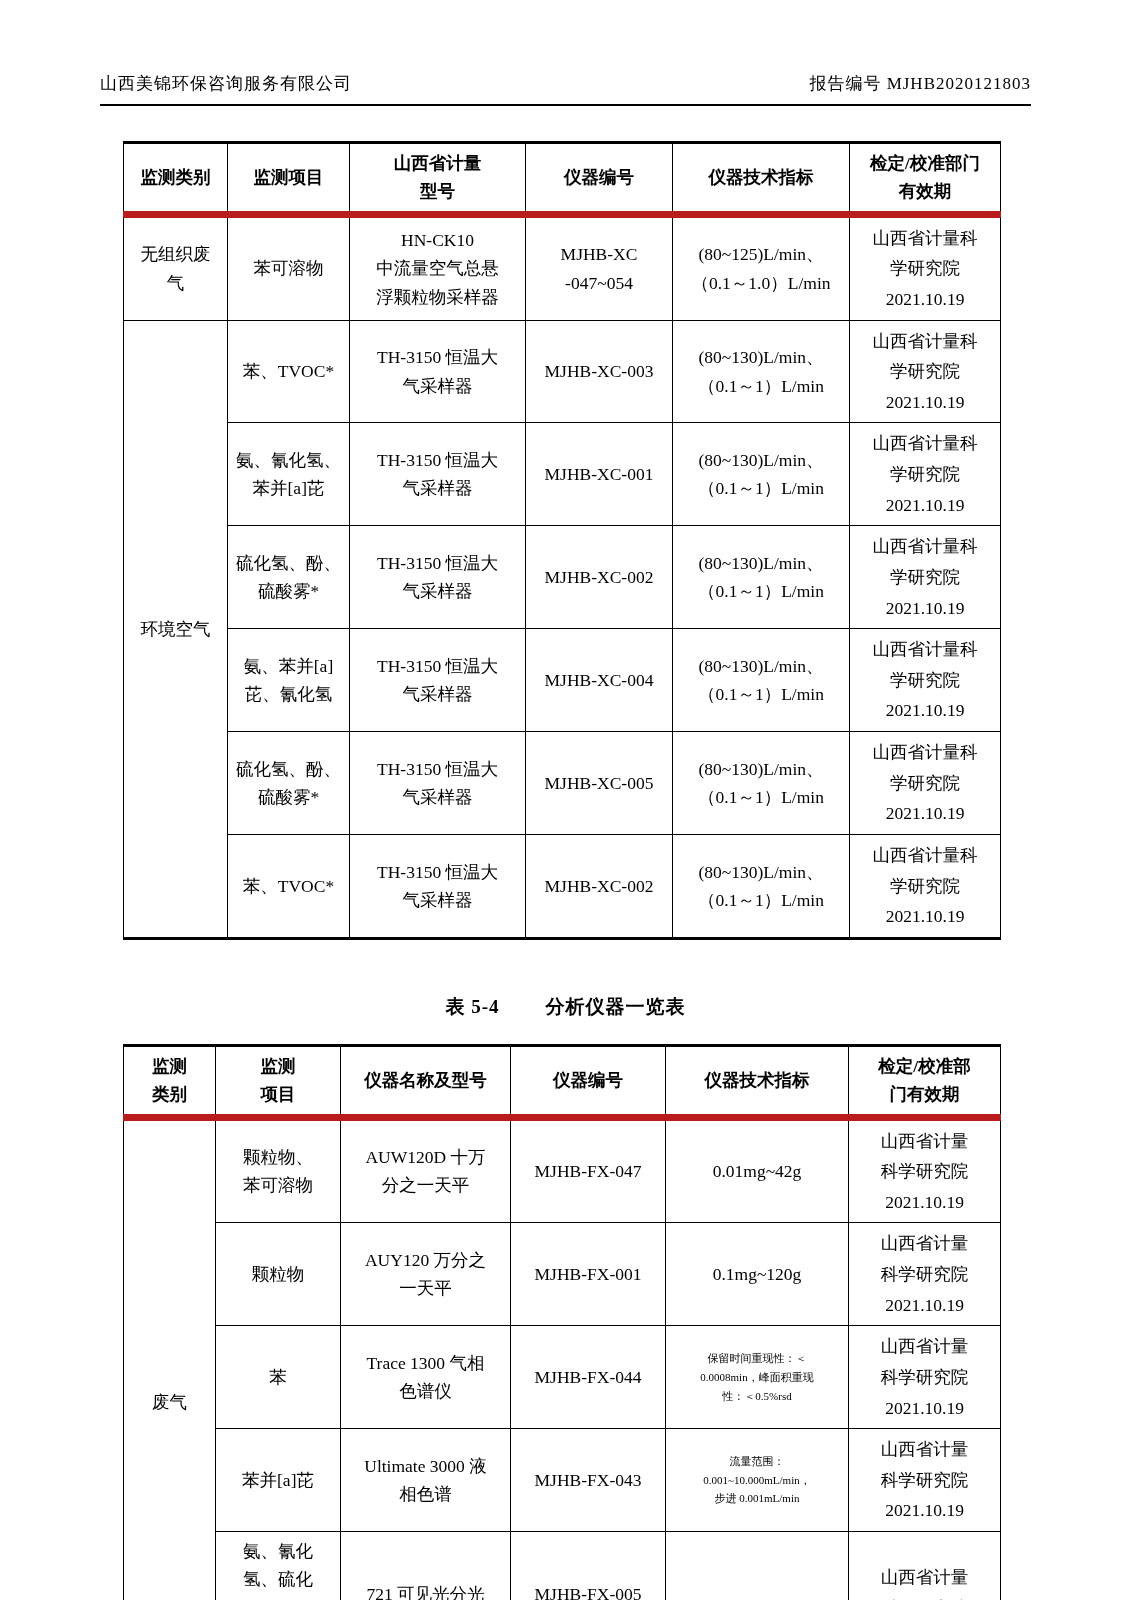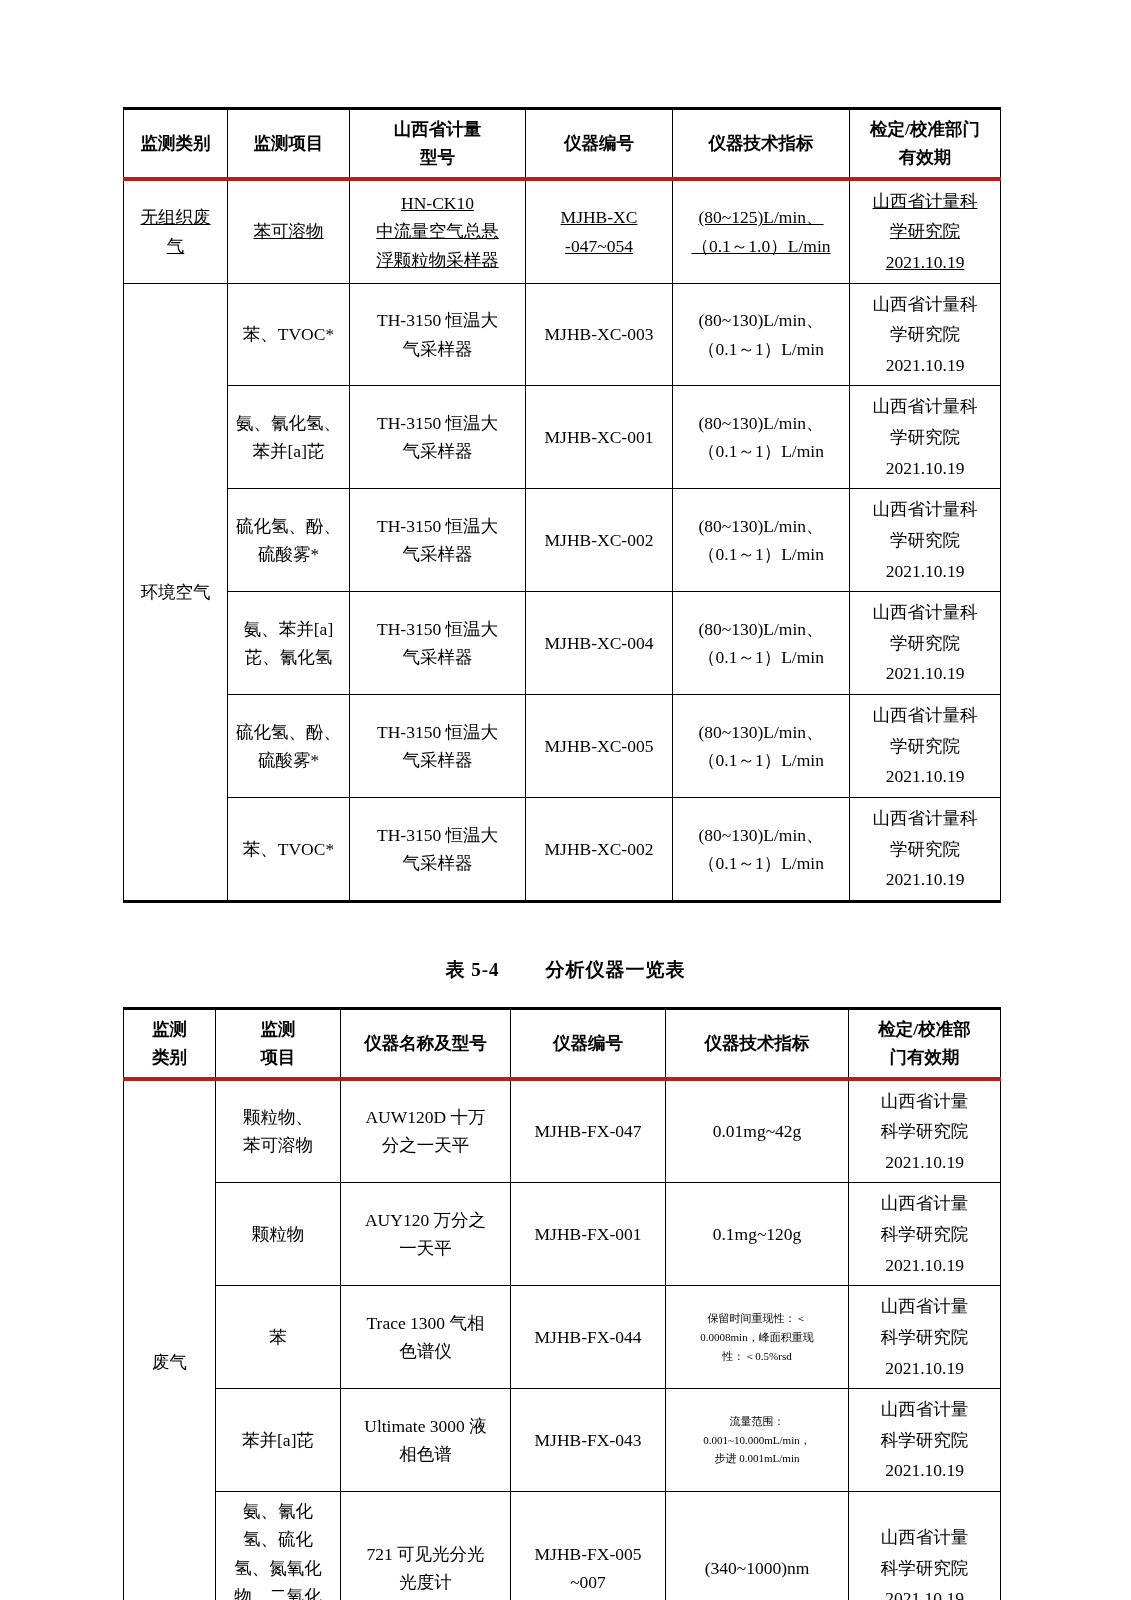--- a/index.html
+++ b/index.html
@@ -25,21 +25,21 @@
   }
   th, td {
     border:1px solid #000;
     text-align:center; vertical-align:middle;
     font-size:17.5px; line-height:1.62;
     padding:5px 4px;
     white-space:pre-line;
     overflow:hidden;
   }
   th { font-weight:bold; }
-  thead tr { border-bottom:4px solid #b91c1c;margin-top:32px; }
+  thead tr { border-bottom:7px solid #b91c1c;margin-top:32px; }
 
   .t1 { margin-top:35px; width:877px; }
   .t1 thead tr { height:68px; }
   .t1 tbody tr { height:84px; }
 
   .table-title {
     text-align:center; font-weight:bold; font-size:19px;
     margin-top:54px; margin-bottom:24px;
     letter-spacing:1px;
   }
@@ -49,20 +49,24 @@
   .t2 thead tr { height:60px; }
 
   .validity { line-height:1.75; }
   .spec-sm { font-size:11px; line-height:1.7; }
 </style>
 </head>
 <body>
 
 <div class="page">
 
+  <div class="doc-header">
+    <span>山西美锦环保咨询服务有限公司</span>
+    <span>报告编号 MJHB2020121803</span>
+  </div>
 
   <table class="t1">
     <colgroup>
       <col style="width:104px">
         <col style="width:122px">
         <col style="width:176px">
       <col style="width:147px">
         <col style="width:177px">
         <col style="width:151px">
     </colgroup>
@@ -72,21 +76,21 @@
         <th>监测项目</th>
         <th>山西省计量
 型号</th>
         <th>仪器编号</th>
         <th>仪器技术指标</th>
         <th>检定/校准部门
 有效期</th>
       </tr>
     </thead>
     <tbody>
-      <tr style="height:88px;text-decoration:underline;">
+      <tr style="height:88px;">
         <td>无组织废
 气</td>
         <td>苯可溶物</td>
         <td>HN-CK10
 中流量空气总悬
 浮颗粒物采样器</td>
         <td>MJHB-XC
 -047~054</td>
         <td>(80~125)L/min、
 （0.1～1.0）L/min</td>

